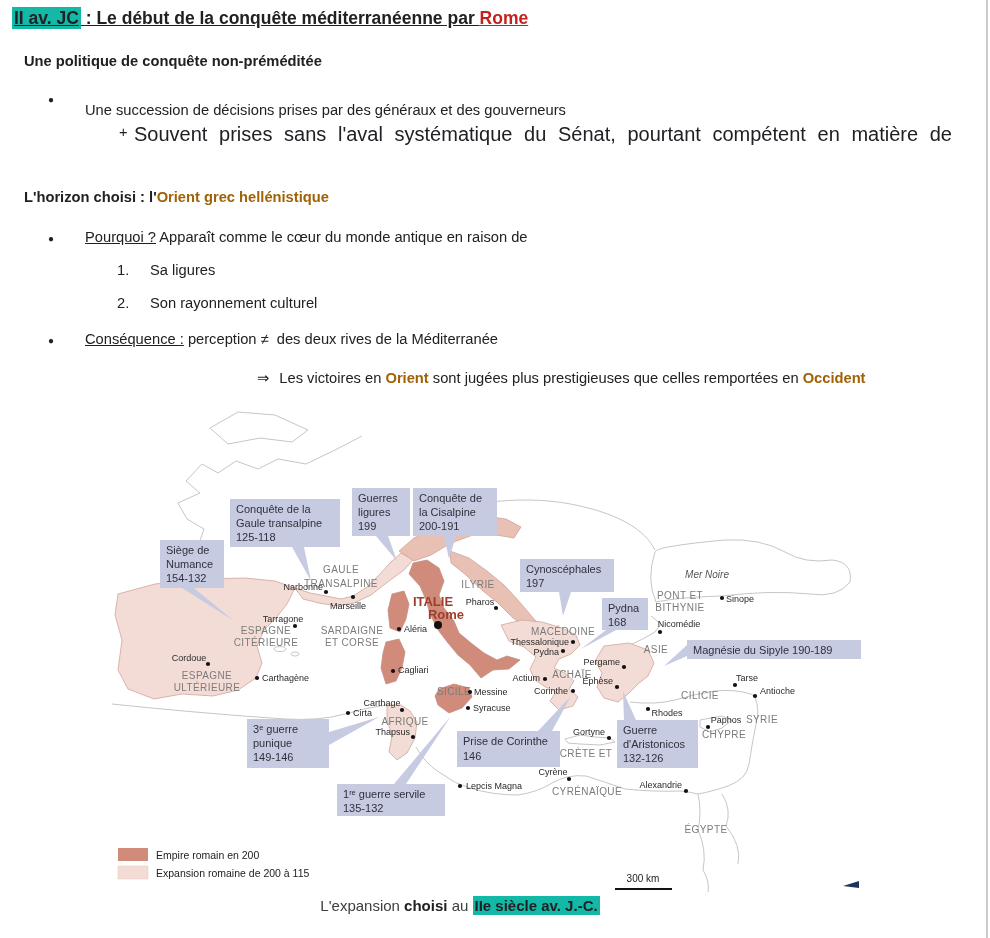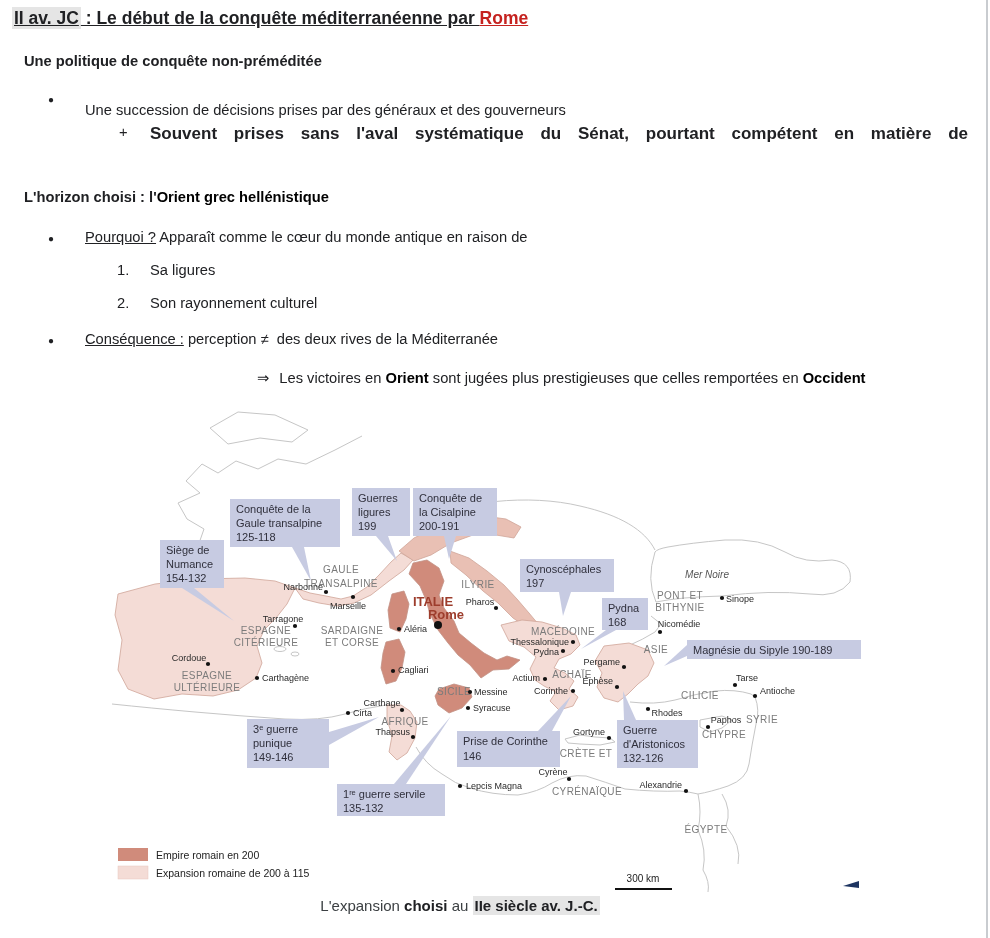--- a/index.html
+++ b/index.html
@@ -1,27 +1,27 @@
 <!DOCTYPE html>
 <html><head>
 <meta charset="utf-8">
 <style>
   html,body{margin:0;padding:0;background:#ffffff;}
   body{width:990px;height:938px;position:relative;font-family:"Liberation Sans",sans-serif;color:#202124;overflow:hidden;}
   .abs{position:absolute;}
   .title{left:12px;top:8px;font-size:17.5px;font-weight:bold;white-space:nowrap;}
   .u{text-decoration:underline;}
-  .hl-blue{background:#e5e5e5;padding:1px 2px;}
+  .hl-blue{background:#14b8a6;padding:1px 2px;}
   .red-strong{color:#c5221f;}
-  .red-soft{color:#000000;}
+  .red-soft{color:#a16207;}
   .h2{left:12px;font-size:14.7px;font-weight:bold;white-space:nowrap;margin-left:12px;}
   .body-line{font-size:14.7px;white-space:nowrap;}
   .dot-marker{font-size:10px;}
   .plus-marker{font-size:14.7px;}
-  .justify-block{left:150px;width:818px;font-size:17px;line-height:26px;font-weight:bold;}
+  .justify-block{left:134px;width:818px;font-size:20px;line-height:26px;}
   .jline{text-align:justify;text-align-last:justify;}
   .num{font-size:14.7px;}
   .arrow-line{left:257px;font-size:14.7px;white-space:nowrap;}
   .arrow-sym{margin-right:10px;}
   .caption{top:897px;left:0;width:920px;text-align:center;font-size:15px;color:#3c4043;}
   .caption b{color:#202124;}
   .right-edge{left:986px;top:0;width:2px;height:938px;background:#c9ccd0;}
   .mapwrap{left:110px;top:402px;width:780px;height:492px;}
   svg text{font-family:"Liberation Sans",sans-serif;}
   .coast{fill:none;stroke:#c6c6c6;stroke-width:1;}

